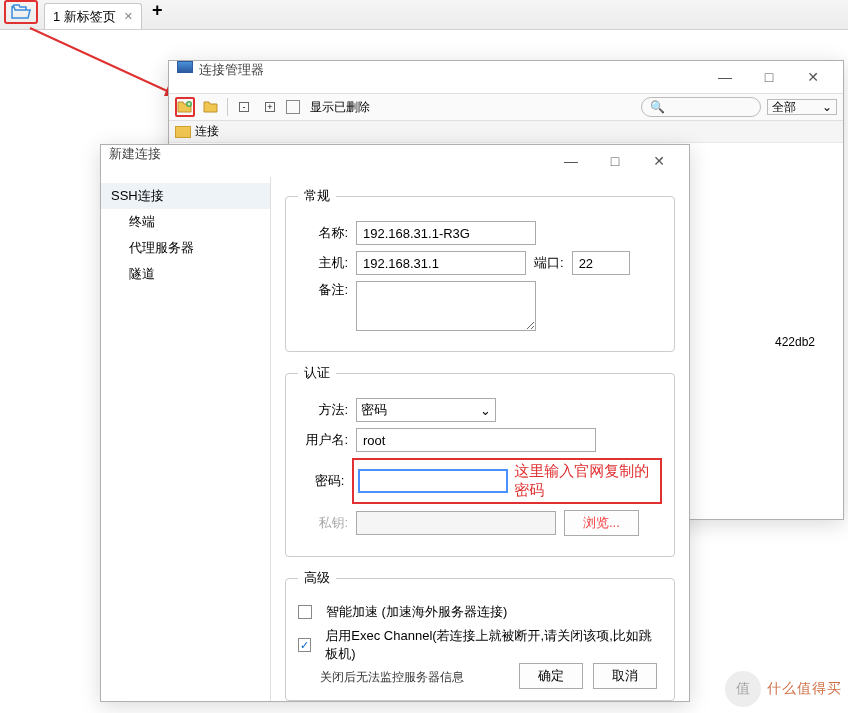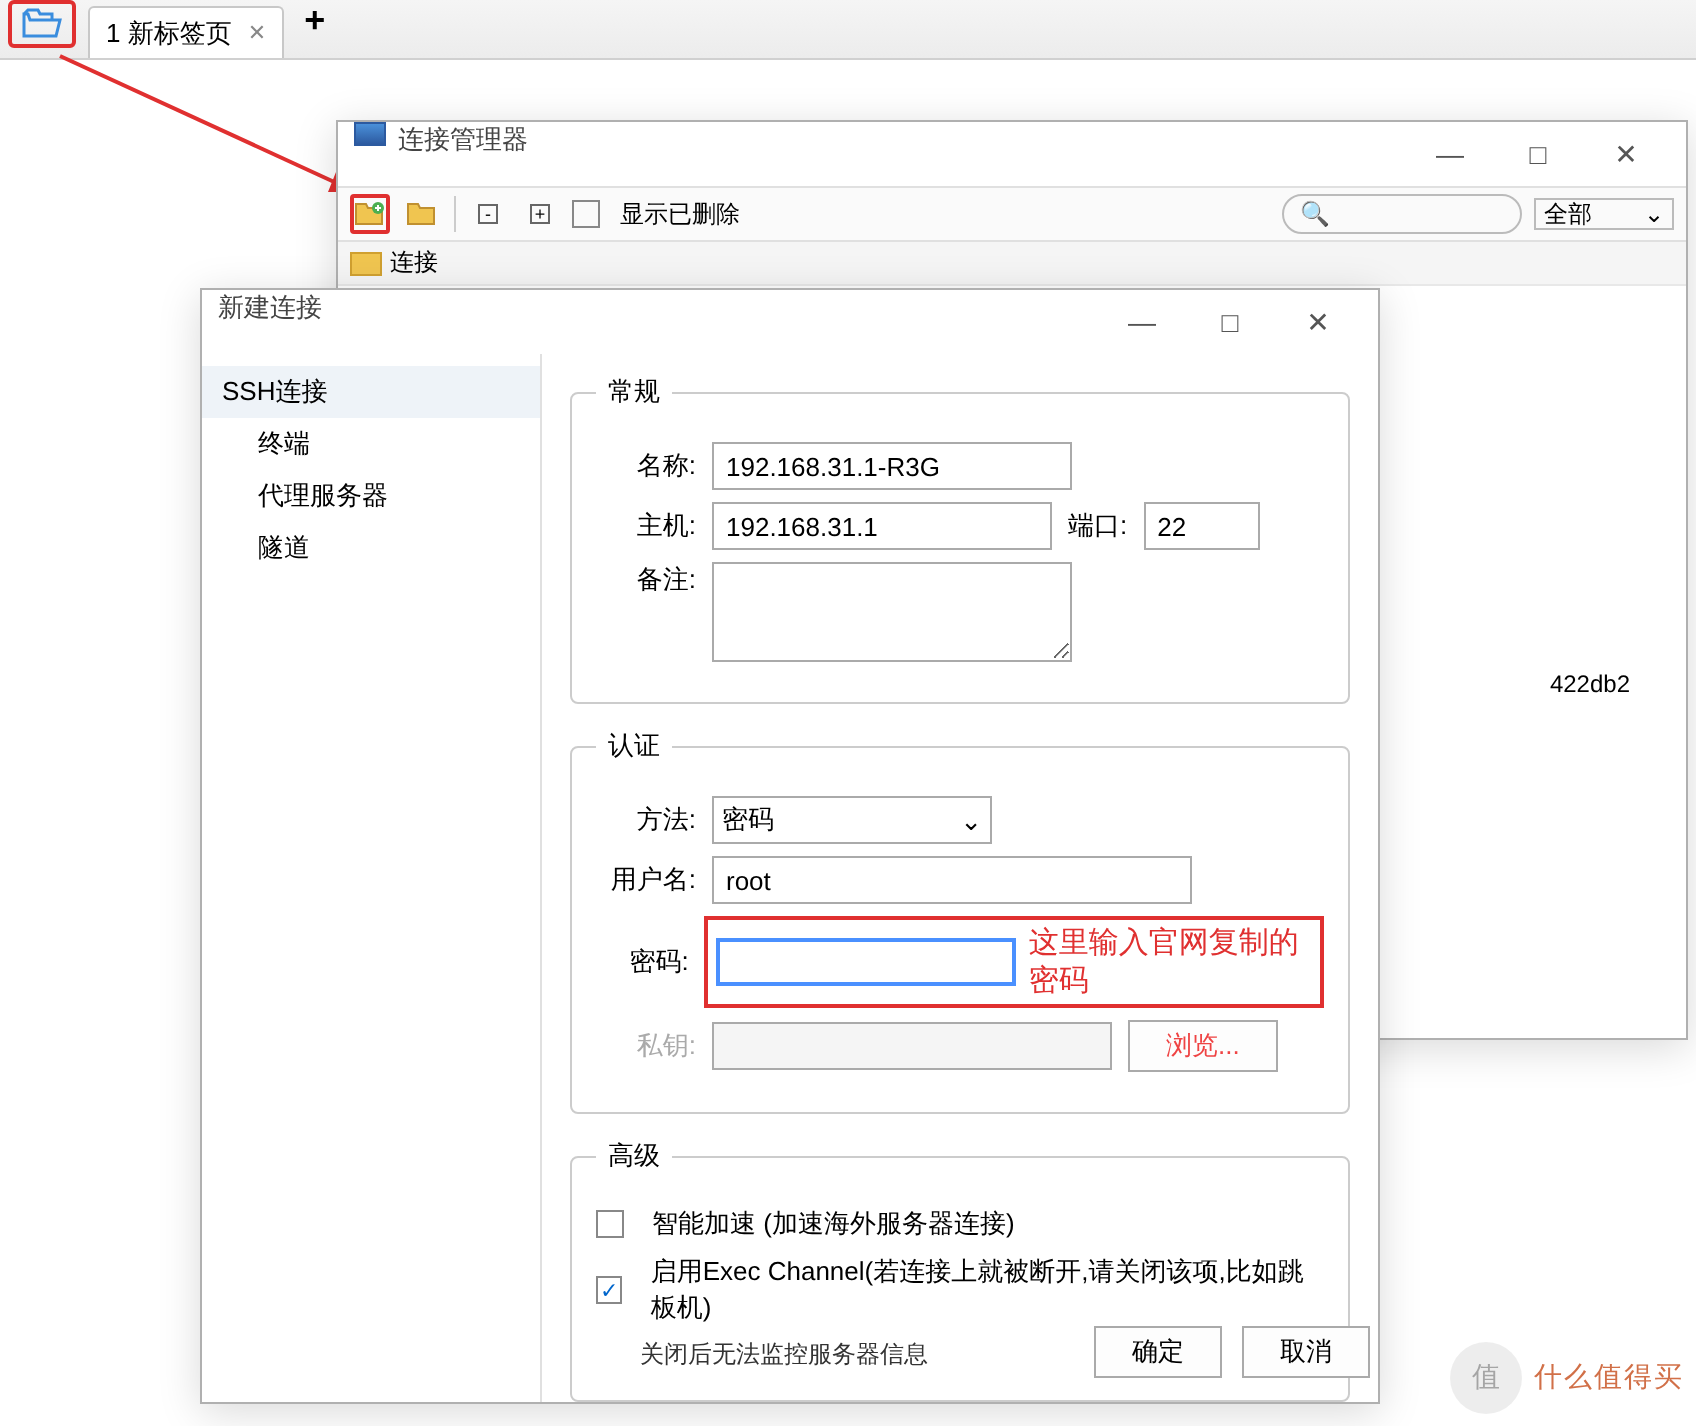--- a/index.html
+++ b/index.html
@@ -42,21 +42,21 @@
 .txt.name { width: 180px; }
 .txt.host { width: 170px; }
 .txt.port { width: 58px; }
 .sel { height: 24px; border: 1px solid #aaa; font-size: 13px; padding: 0 4px; display: flex; align-items: center; justify-content: space-between; width: 140px; }
 .remark { width: 180px; height: 50px; border: 1px solid #aaa; }
 .pwd { width: 150px; height: 24px; border: 2px solid #4a90ff; }
 .callout { border: 2px solid #e03030; padding: 2px 4px; display: inline-flex; align-items: center; }
 .callout .anno { color: #e03030; margin-left: 6px; font-size: 15px; }
 .btn { height: 26px; padding: 0 18px; border: 1px solid #aaa; background: #fdfdfd; font-size: 13px; display: inline-flex; align-items: center; }
 .btn.disabled { color: #ef4444; }
-.btnrow { position: absolute; bottom: 12px; right: 4px; display: flex; gap: 10px; }
+.btnrow { position: absolute; bottom: 12px; right: 32px; display: flex; gap: 10px; }
 .chk { width: 14px; height: 14px; border: 1px solid #888; display: inline-flex; align-items: center; justify-content: center; margin-right: 6px; font-size: 11px; color: #0066cc; }
 .adv-note { font-size: 12px; color: #333; padding-left: 22px; }
 
 .arrow { position: absolute; pointer-events: none; }
 .arrow-line { stroke: #e03030; stroke-width: 2; fill: none; }
 .arrow-head { fill: #e03030; }
 
 .watermark { position: absolute; right: 6px; bottom: 6px; display: flex; align-items: center; gap: 6px; opacity: .75; }
 .watermark .c { width: 36px; height: 36px; border-radius: 50%; background: #e8e8e8; display: flex; align-items: center; justify-content: center; font-size: 14px; color: #888; }
 .watermark .t { font-size: 14px; color: #c2410c; letter-spacing: 1px; }

